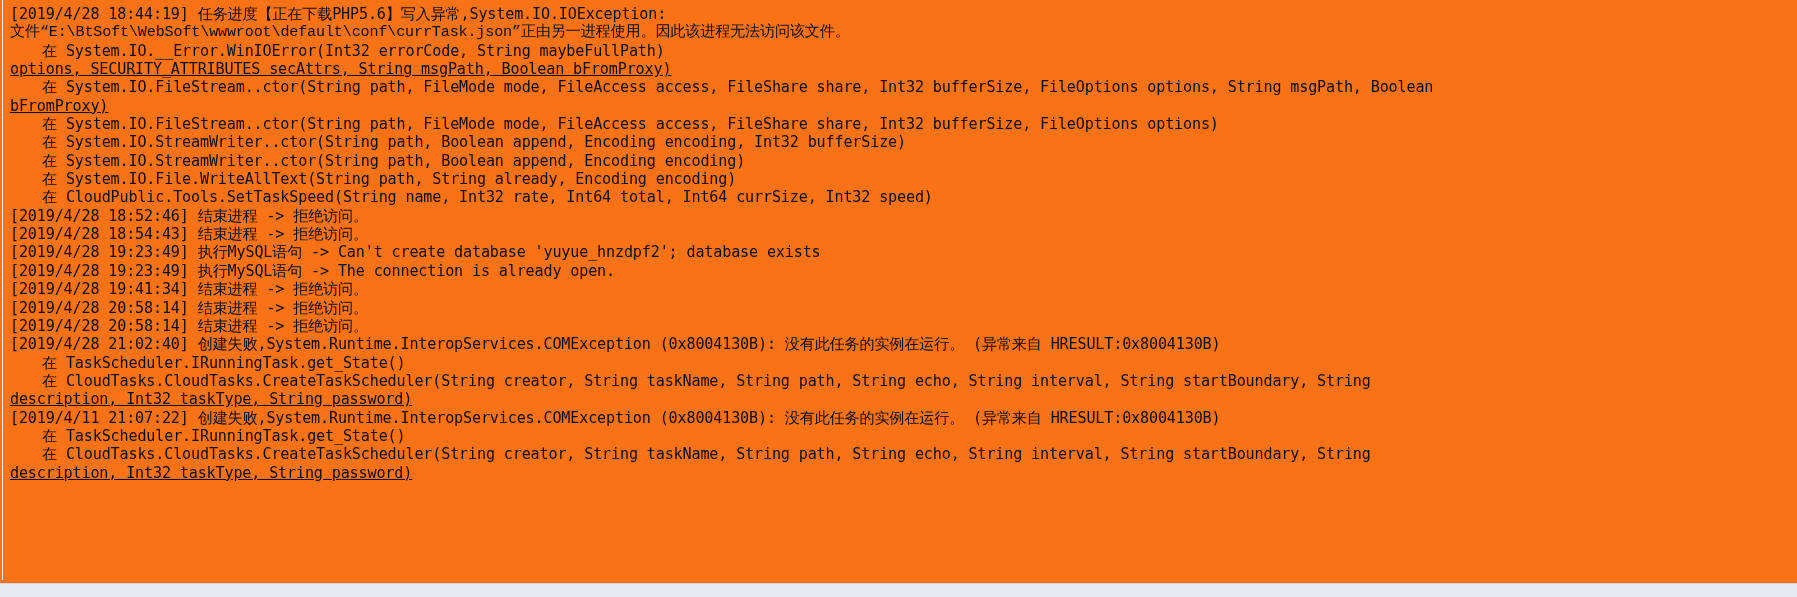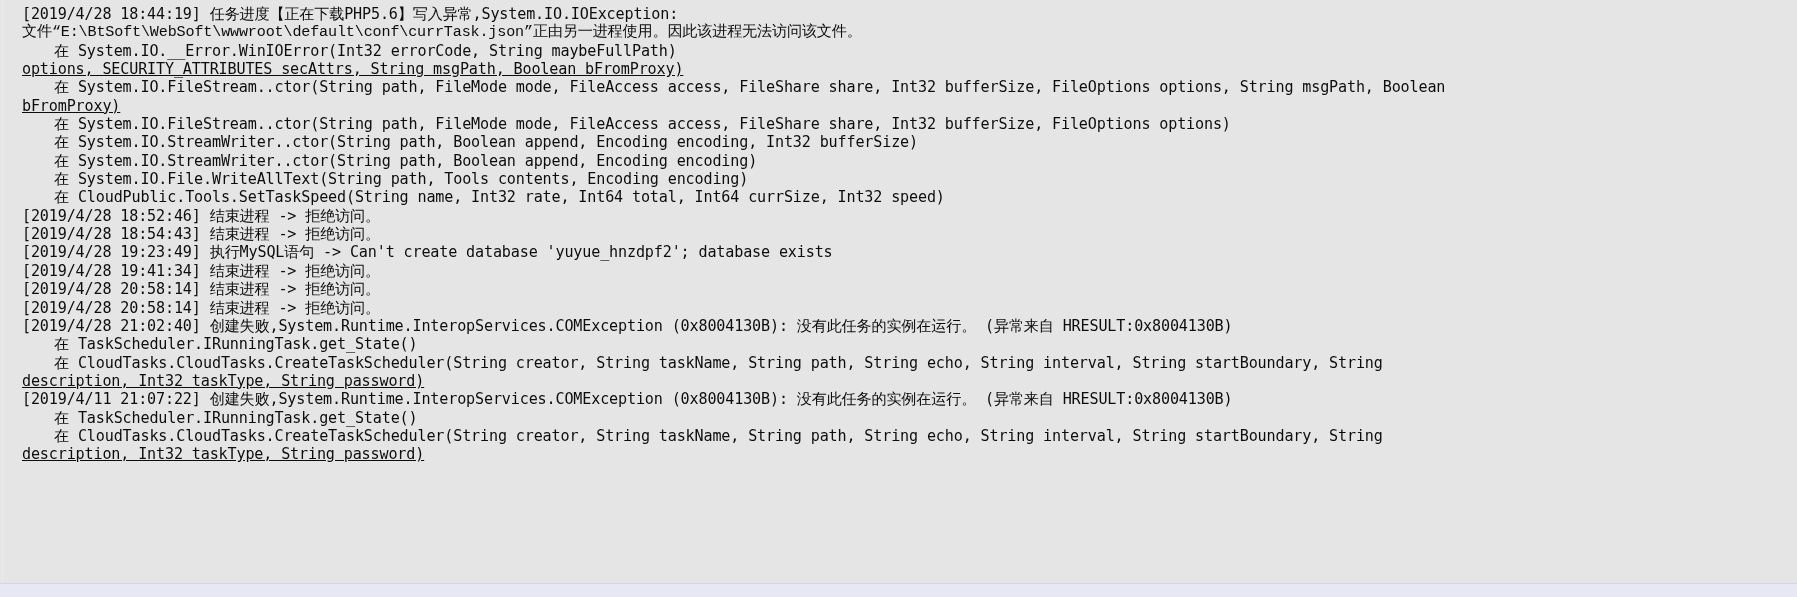--- a/index.html
+++ b/index.html
@@ -11,23 +11,23 @@
     width: 1797px;
     height: 597px;
     overflow: hidden;
     font-family: "DejaVu Sans Mono", "Liberation Mono", monospace;
   }
 
   #log-viewer {
     position: relative;
     width: 1797px;
     height: 597px;
-    background: #e5e5e5;
+    background: #f97316;
     box-sizing: border-box;
-    padding: 2px 0 0 16px;
+    padding: 2px 0 0 4px;
   }
 
   
   .left-rule {
     position: absolute;
     left: 2px;
     top: 0;
     width: 1px;
     height: 580px;
     background: #e9e9ef;
@@ -85,25 +85,26 @@
   <div class="left-rule"></div>
 
   <div id="log-lines">
       <div class="log-line"><span>[2019/4/28 18:44:19] 任务进度【正在下载PHP5.6】写入异常,System.IO.IOException:</span><span class="cont">文件“E:\BtSoft\WebSoft\wwwroot\default\conf\currTask.json”正由另一进程使用。因此该进程无法访问该文件。</span></div>
       <div class="log-line frame"><span>在 System.IO.__Error.WinIOError(Int32 errorCode, String maybeFullPath)</span></div>
       <div class="log-line frame"><span class="wrapcont">options, SECURITY_ATTRIBUTES secAttrs, String msgPath, Boolean bFromProxy)</span></div>
       <div class="log-line frame"><span>在 System.IO.FileStream..ctor(String path, FileMode mode, FileAccess access, FileShare share, Int32 bufferSize, FileOptions options, String msgPath, Boolean</span><span class="wrapcont">bFromProxy)</span></div>
       <div class="log-line frame"><span>在 System.IO.FileStream..ctor(String path, FileMode mode, FileAccess access, FileShare share, Int32 bufferSize, FileOptions options)</span></div>
       <div class="log-line frame"><span>在 System.IO.StreamWriter..ctor(String path, Boolean append, Encoding encoding, Int32 bufferSize)</span></div>
       <div class="log-line frame"><span>在 System.IO.StreamWriter..ctor(String path, Boolean append, Encoding encoding)</span></div>
-      <div class="log-line frame"><span>在 System.IO.File.WriteAllText(String path, Tools contents, Encoding encoding)</span></div>
+      <div class="log-line frame"><span>在 System.IO.File.WriteAllText(String path, String already, Encoding encoding)</span></div>
       <div class="log-line frame"><span>在 CloudPublic.Tools.SetTaskSpeed(String name, Int32 rate, Int64 total, Int64 currSize, Int32 speed)</span></div>
       <div class="log-line"><span>[2019/4/28 18:52:46] 结束进程 -&gt; 拒绝访问。</span></div>
       <div class="log-line"><span>[2019/4/28 18:54:43] 结束进程 -&gt; 拒绝访问。</span></div>
       <div class="log-line"><span>[2019/4/28 19:23:49] 执行MySQL语句 -&gt; Can't create database 'yuyue_hnzdpf2'; database exists</span></div>
+      <div class="log-line"><span>[2019/4/28 19:23:49] 执行MySQL语句 -&gt; The connection is already open.</span></div>
       <div class="log-line"><span>[2019/4/28 19:41:34] 结束进程 -&gt; 拒绝访问。</span></div>
       <div class="log-line"><span>[2019/4/28 20:58:14] 结束进程 -&gt; 拒绝访问。</span></div>
       <div class="log-line"><span>[2019/4/28 20:58:14] 结束进程 -&gt; 拒绝访问。</span></div>
       <div class="log-line"><span>[2019/4/28 21:02:40] 创建失败,System.Runtime.InteropServices.COMException (0x8004130B): 没有此任务的实例在运行。 (异常来自 HRESULT:0x8004130B)</span></div>
       <div class="log-line frame"><span>在 TaskScheduler.IRunningTask.get_State()</span></div>
       <div class="log-line frame"><span>在 CloudTasks.CloudTasks.CreateTaskScheduler(String creator, String taskName, String path, String echo, String interval, String startBoundary, String</span><span class="wrapcont">description, Int32 taskType, String password)</span></div>
       <div class="log-line"><span>[2019/4/11 21:07:22] 创建失败,System.Runtime.InteropServices.COMException (0x8004130B): 没有此任务的实例在运行。 (异常来自 HRESULT:0x8004130B)</span></div>
       <div class="log-line frame"><span>在 TaskScheduler.IRunningTask.get_State()</span></div>
       <div class="log-line frame"><span>在 CloudTasks.CloudTasks.CreateTaskScheduler(String creator, String taskName, String path, String echo, String interval, String startBoundary, String</span><span class="wrapcont">description, Int32 taskType, String password)</span></div>
     </div>

